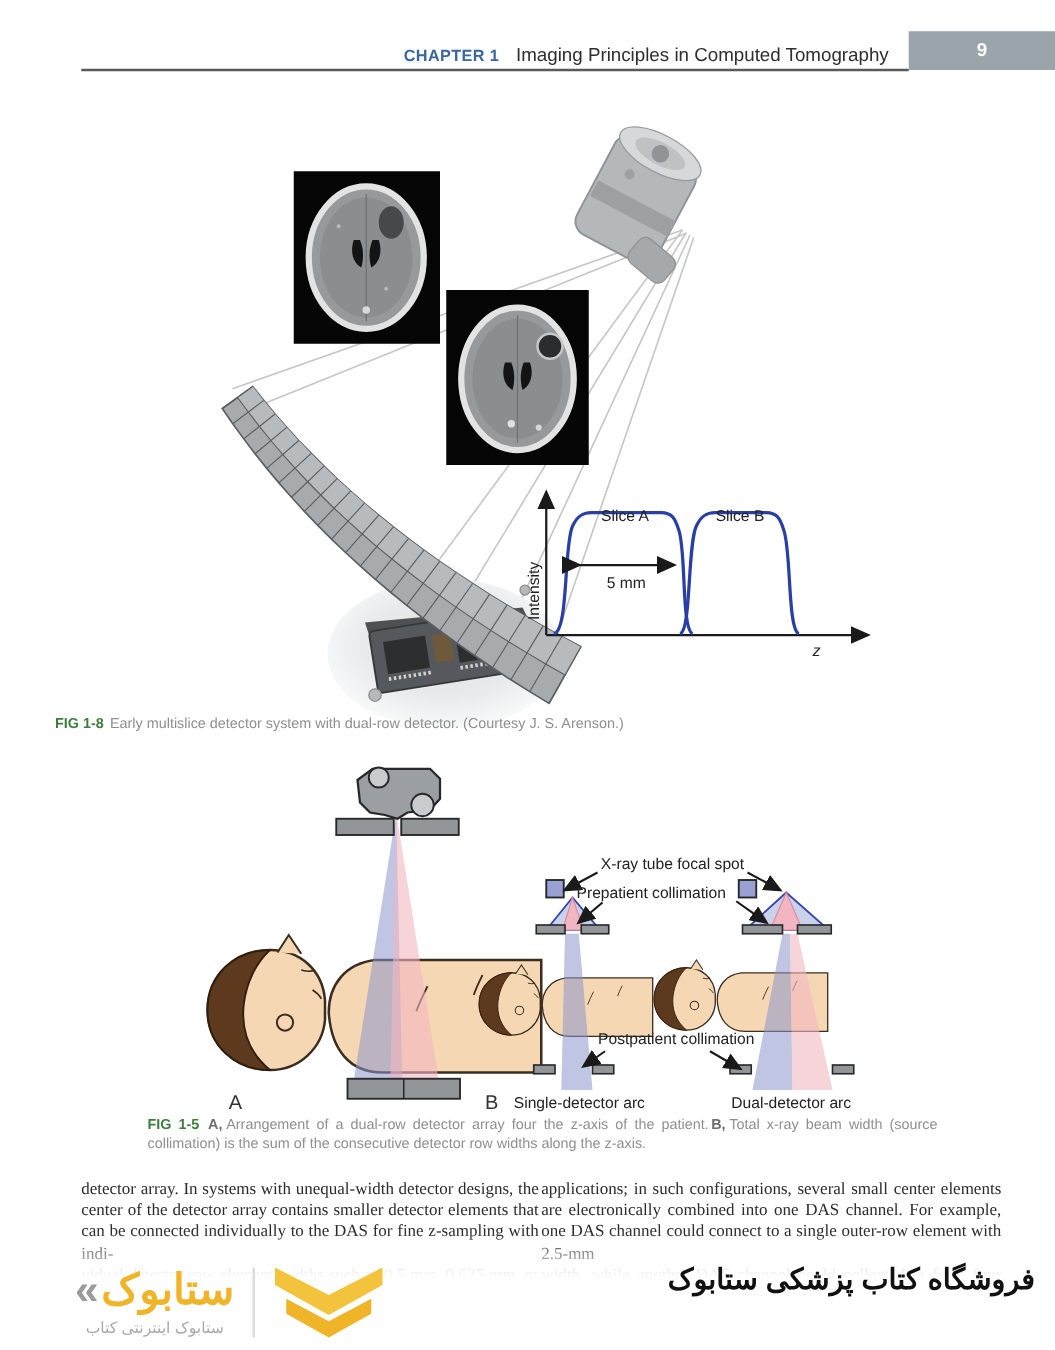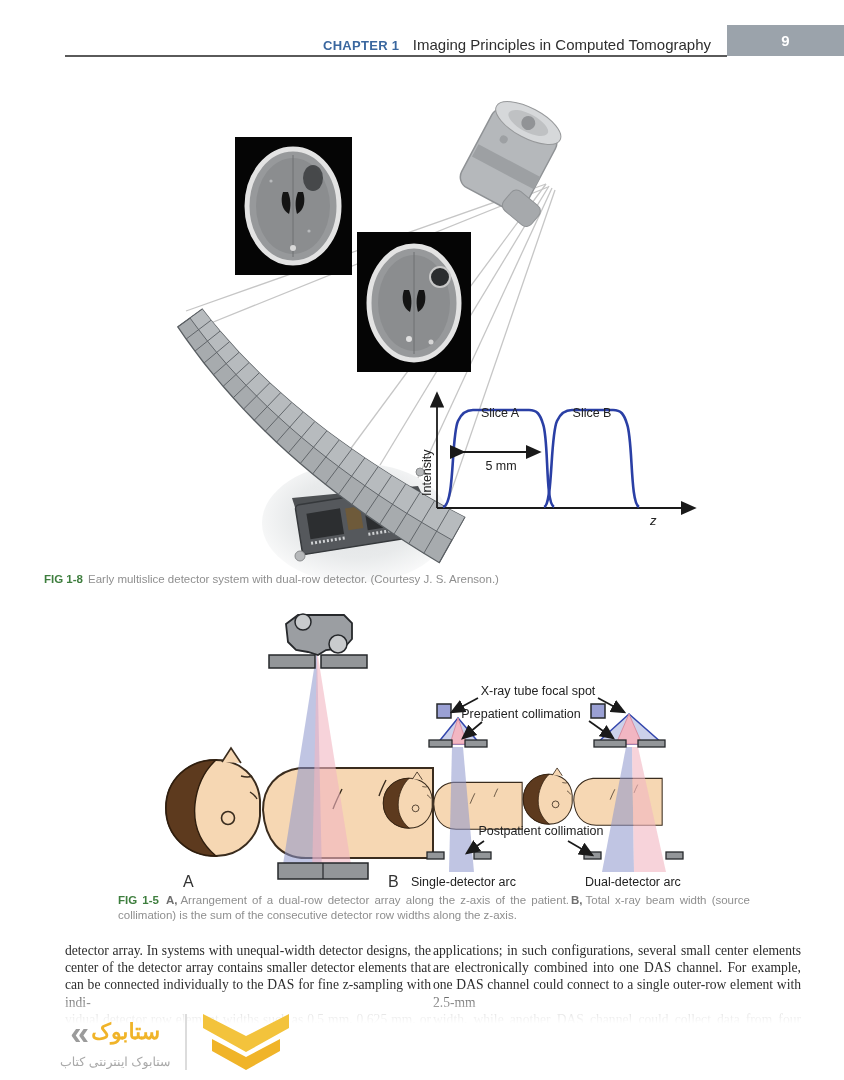--- a/index.html
+++ b/index.html
@@ -36,21 +36,21 @@
              text-align:justify;margin:0;color:#2b2b2b;}
   .fadeline{opacity:.45;}
 
   
   .fade-overlay{position:absolute;left:0;top:986px;width:844px;height:94px;z-index:3;
                 background:linear-gradient(to bottom,rgba(255,255,255,0) 0%,#ffffff 40%);}
   .footer-left{position:absolute;left:60px;top:1012px;display:flex;align-items:center;gap:14px;z-index:5;}
   .wordmark{text-align:center;}
   .wm-line{display:flex;align-items:center;justify-content:center;line-height:1;}
   .gmark{color:#9b9b9b;font-size:34px;font-weight:bold;margin-right:2px;}
-  .wm-word{color:#f0b429;font-size:22px;font-weight:bold;}
+  .wm-word{color:#f0b429;font-size:34px;font-weight:bold;}
   .wm-sub{font-size:12.5px;color:#a9a9a9;margin-top:5px;direction:rtl;}
   .vdiv{width:2px;height:56px;background:#dcdcdc;}
   .footer-right{position:absolute;right:16px;top:1010px;width:430px;text-align:right;z-index:5;}
   .store-title{font-size:23px;font-weight:bold;color:#111;direction:rtl;line-height:1.2;}
   .site-url{font-size:26px;font-weight:bold;letter-spacing:7px;color:#111;margin-top:5px;white-space:nowrap;}
   .accent{color:#f0b429;}
 </style>
 </head>
 <body>
 
@@ -244,21 +244,21 @@
     <text class="svgtxt small" x="411" y="886">Single-detector arc</text>
     <text class="svgtxt small" x="585" y="886">Dual-detector arc</text>
   </g>
 </svg>
 
 <div class="cap cap8">
   <span class="figlab">FIG 1-8</span><span>Early multislice detector system with dual-row detector. (Courtesy J. S. Arenson.)</span>
 </div>
 
 <div class="cap cap9">
-  <span class="figlab">FIG 1-5</span><span class="capb">A,</span><span>Arrangement of a dual-row detector array along the z-axis of the patient.</span><span class="capb">B,</span><span>Total x-ray beam width (source collimation) is the sum of the consecutive detector row widths along the z-axis.</span>
+  <span class="figlab">FIG 1-5</span><span class="capb">A,</span><span>Arrangement of a dual-row detector array four the z-axis of the patient.</span><span class="capb">B,</span><span>Total x-ray beam width (source collimation) is the sum of the consecutive detector row widths along the z-axis.</span>
 </div>
 
 <div class="bodycol col-left">
   <p>detector array. In systems with unequal-width detector designs, the center of the detector array contains smaller detector elements that can be connected individually to the DAS for fine z-sampling with indi-</p>
   <p class="fadeline">vidual detector row element widths such as 0.5 mm, 0.625 mm, or 1.25</p>
 </div>
 <div class="bodycol col-right">
   <p>applications; in such configurations, several small center elements are electronically combined into one DAS channel. For example, one DAS channel could connect to a single outer-row element with 2.5-mm</p>
   <p class="fadeline">width, while another DAS channel could collect data from four 0.625</p>
 </div>
@@ -274,13 +274,14 @@
     <div class="wm-sub">ستابوک اینترنتی کتاب</div>
   </div>
   <div class="vdiv"></div>
   <svg width="90" height="60" viewBox="0 0 90 60">
     <path d="M2,2 L45,24 L88,2 L88,16 L45,40 L2,16 Z" fill="#f3c33c"></path>
     <path d="M11,27 L45,45 L79,27 L79,39 L45,58 L11,39 Z" fill="#f0b429"></path>
   </svg>
 </div>
 
 <div class="footer-right">
+  <div class="store-title">فروشگاه کتاب پزشکی ستابوک</div>
 </div>
 
 </body></html>

